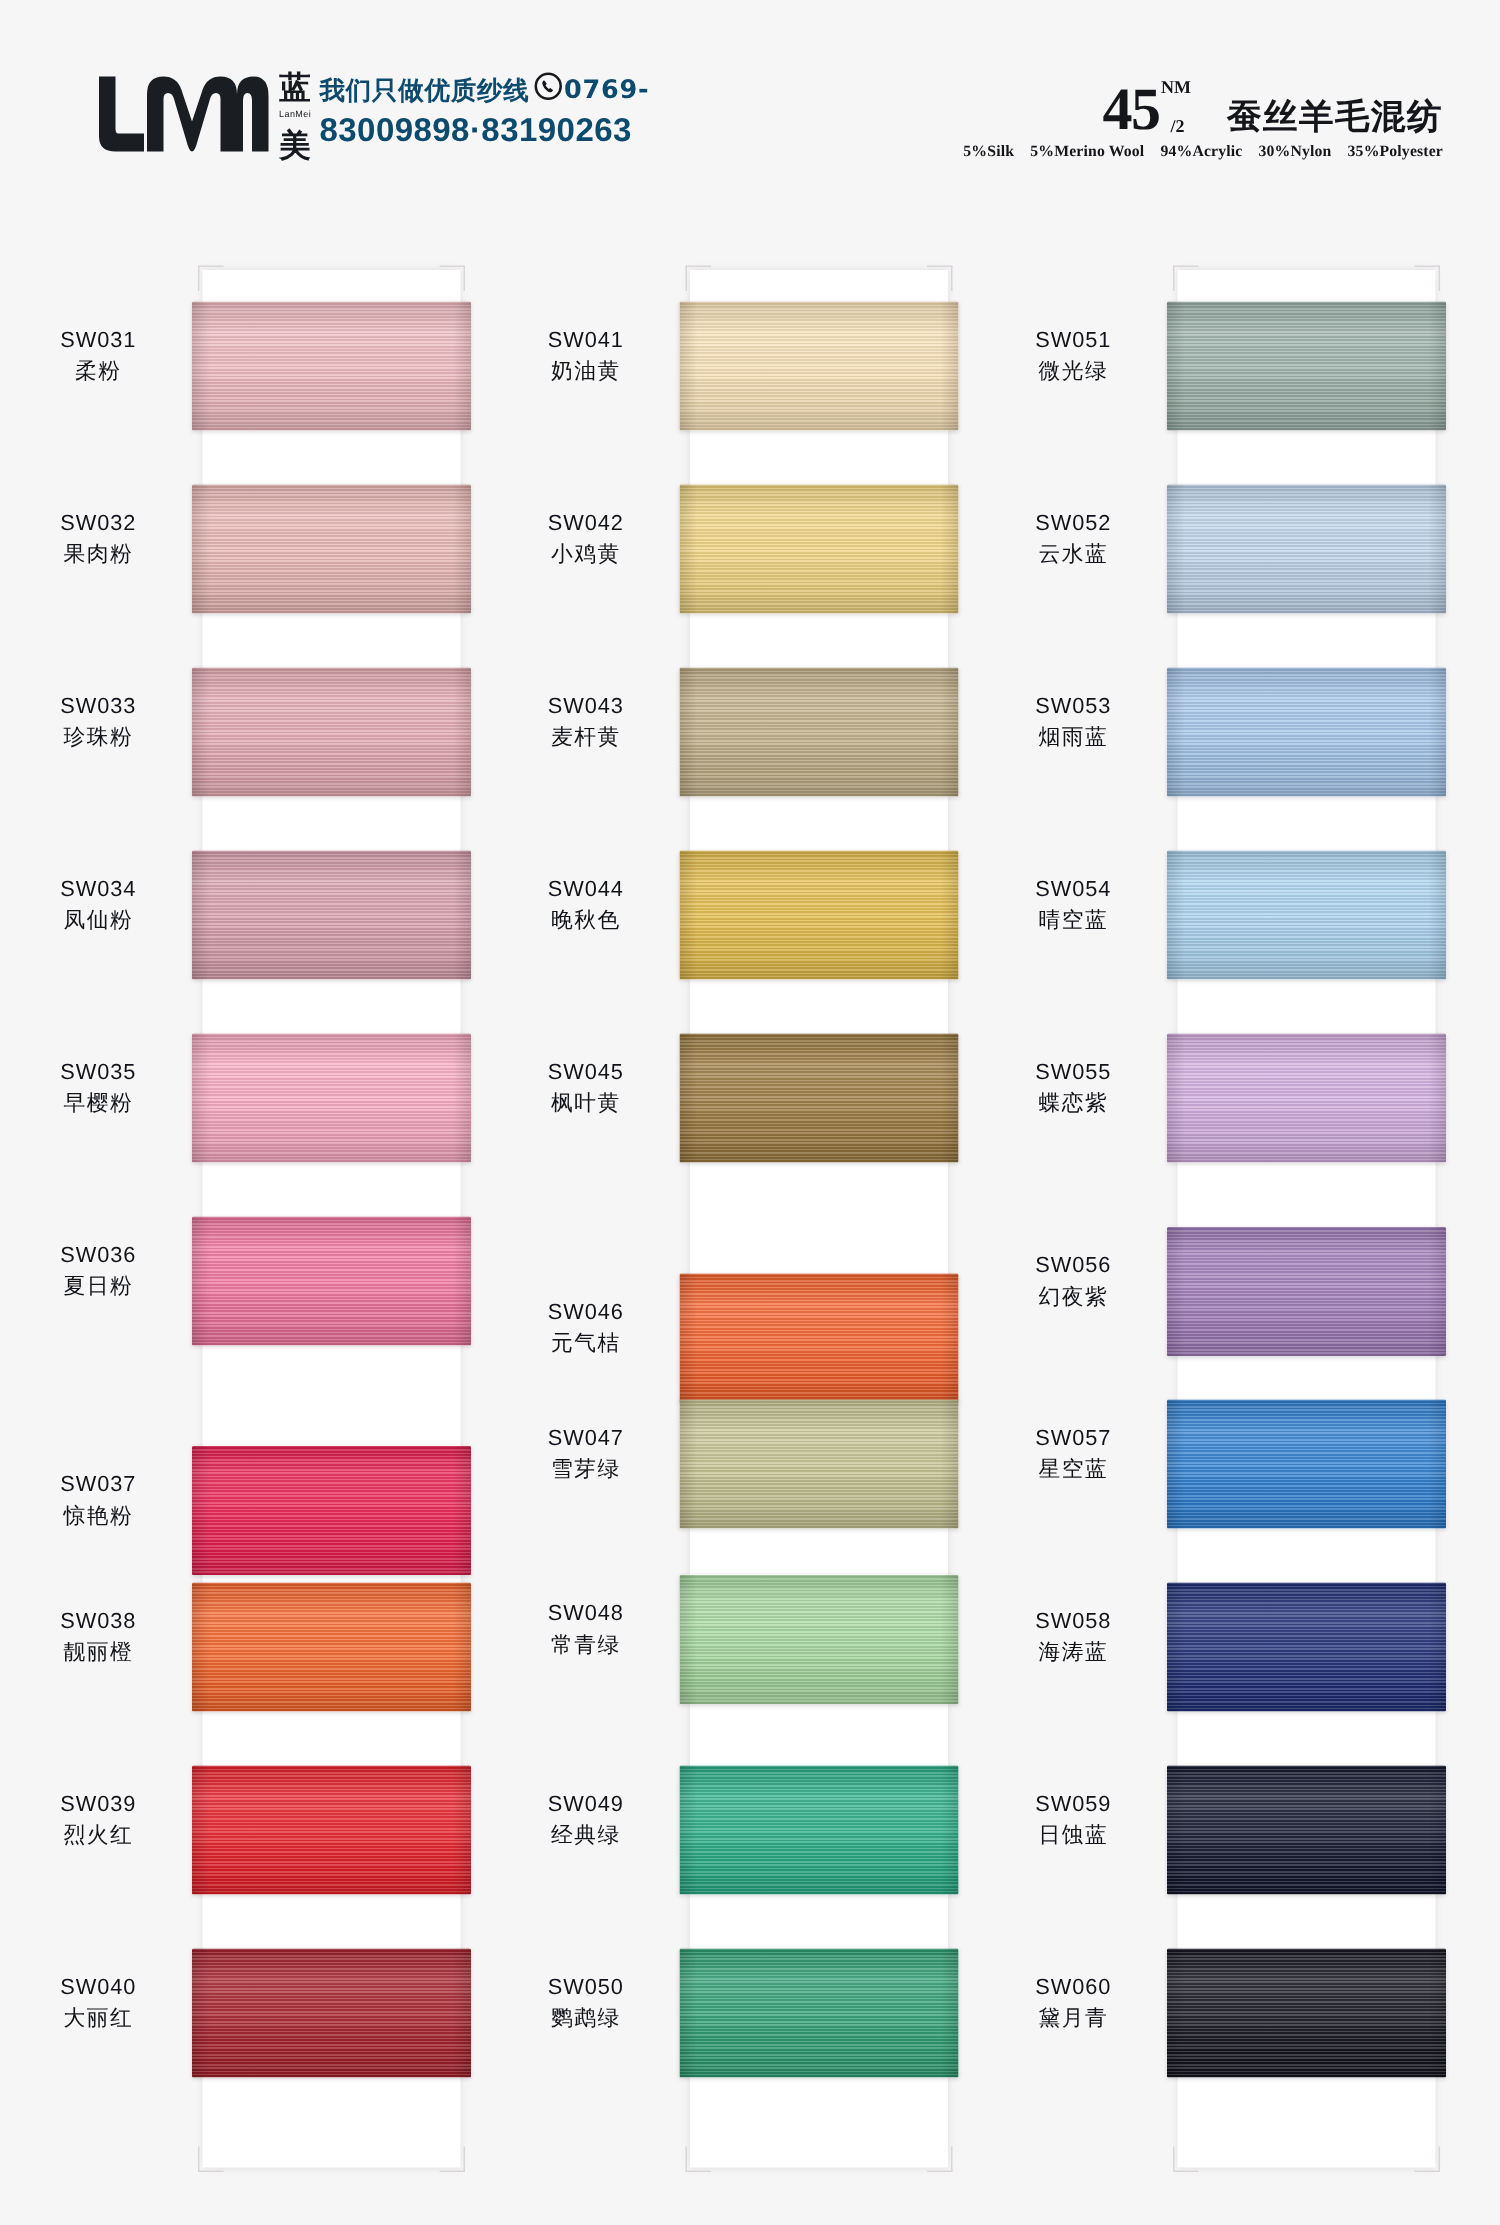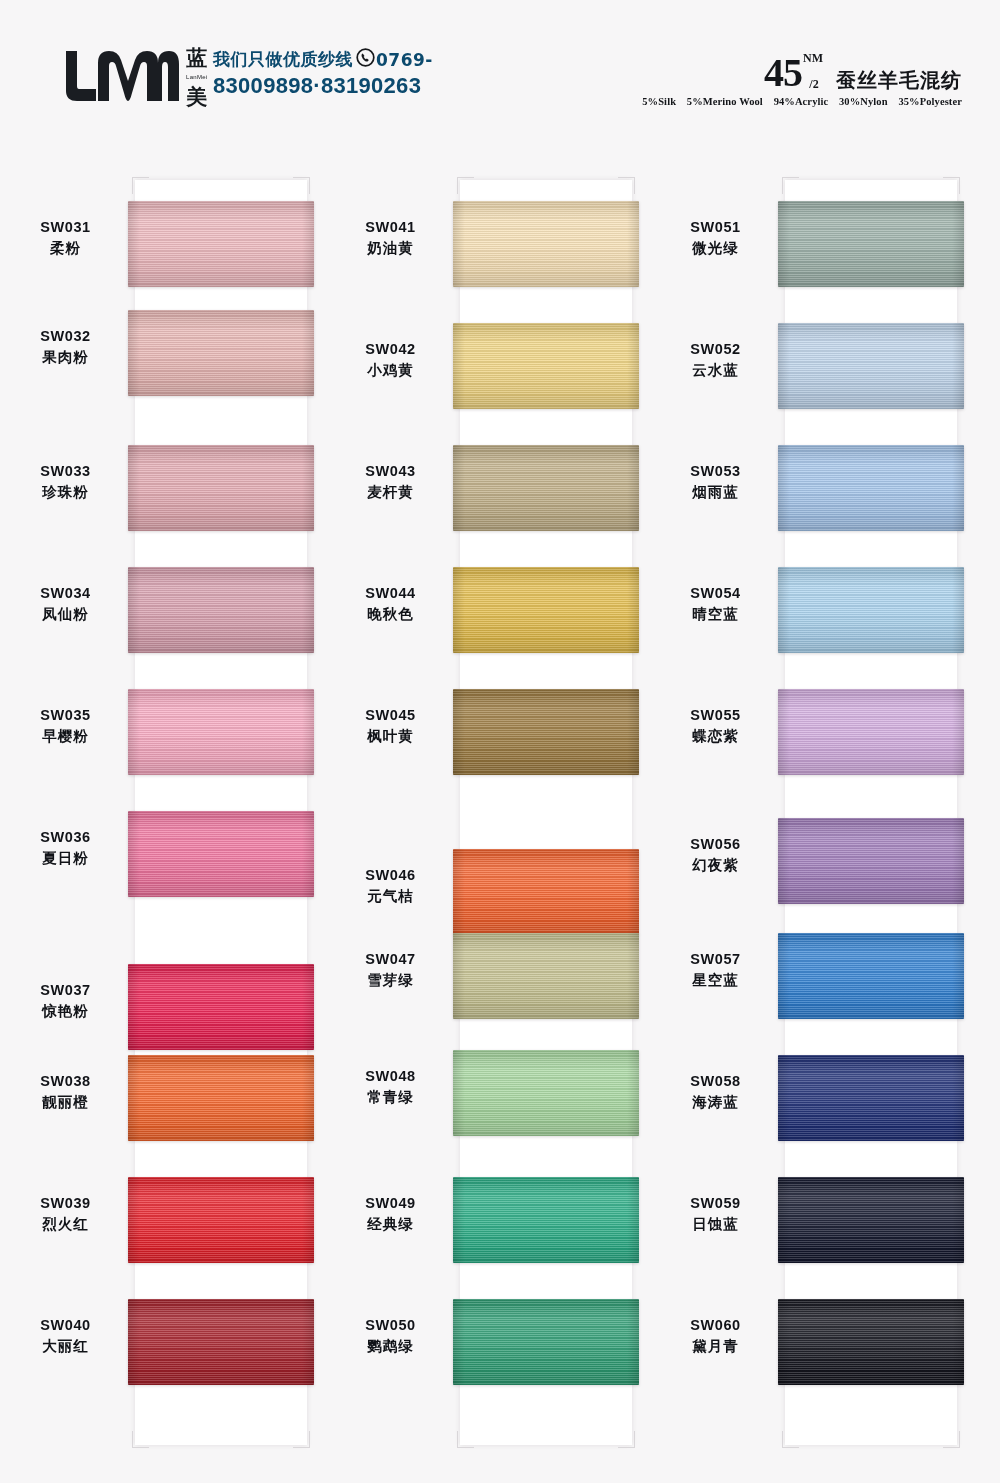--- a/index.html
+++ b/index.html
@@ -31,21 +31,21 @@
                 font-family:Liberation Sans, sans-serif;white-space:nowrap;}
 
   .spec{position:absolute;right:38px;top:52px;text-align:center;color:#14161a;}
   .spec-top{display:flex;align-items:flex-end;justify-content:flex-end;}
   .spec-num{font-size:40px;font-weight:bold;line-height:.95;letter-spacing:-1px;
             font-family:"Liberation Serif","DejaVu Serif",serif;}
   .spec-nm{display:flex;flex-direction:column;font-size:12px;font-weight:bold;
            line-height:1.02;margin-left:1px;margin-bottom:2px;
            font-family:"Liberation Serif",serif;gap:14px;}
   .spec-nm .b{margin-left:2px;}
-  .spec-cn{font-size:20px;font-weight:bold;margin-left:13px;line-height:1;
+  .spec-cn{font-size:23px;font-weight:bold;margin-left:24px;line-height:1;
            margin-bottom:2px;font-family:"DejaVu Sans",sans-serif;letter-spacing:1px;}
   .spec-comp{font-size:10.5px;font-weight:bold;margin-top:4px;letter-spacing:.1px;
              font-family:"Liberation Serif","DejaVu Serif",serif;white-space:nowrap;}
   .spec-comp span{margin-right:8px;}
   .spec-comp span:last-child{margin-right:0;margin-top:41px;}
 
   
   .columns{position:absolute;left:0;top:150px;width:1000px;height:1333px;}
   .column{position:absolute;top:0;width:330px;height:1333px;}
   .col-1{left:8px;}
@@ -55,21 +55,21 @@
   
   .card{position:absolute;left:127px;top:30px;width:172px;height:1265px;
         background:#ffffff;box-shadow:0 0 5px rgba(120,110,115,.18);}
   .card-corner{position:absolute;width:16px;height:16px;border:1.2px solid #d9d6d9;}
   .cc-tl{left:-3px;top:-3px;border-right:none;border-bottom:none;}
   .cc-tr{right:-3px;top:-3px;border-left:none;border-bottom:none;}
   .cc-bl{left:-3px;bottom:-3px;border-right:none;border-top:none;}
   .cc-br{right:-3px;bottom:-3px;border-left:none;border-top:none;}
 
   
-  .row{position:absolute;left:0;width:330px;height:122px;font-weight:bold;}
+  .row{position:absolute;left:0;width:330px;height:122px;}
   .label{position:absolute;left:0;top:34px;width:115px;text-align:center;
          color:#111318;line-height:1.45;}
   .code{font-size:14.5px;letter-spacing:.6px;font-family:"Liberation Sans",sans-serif;}
   .cname{font-size:14.5px;letter-spacing:1px;font-family:"DejaVu Sans",sans-serif;}
 
   .skein{position:absolute;left:120px;top:18px;width:186px;height:86px;
          border-radius:1px;overflow:hidden;
          box-shadow:0 1px 3px rgba(80,70,75,.20);}
   .skein .base{position:absolute;inset:0;}
   .skein .threads{position:absolute;inset:0;
@@ -157,21 +157,21 @@
             <div class="cname">柔粉</div>
           </div>
           <div class="skein">
             <div class="base" style="background: rgb(237, 184, 189);"></div>
             <div class="threads"></div>
             <div class="shade"></div>
             <div class="sideL"></div>
             <div class="sideR"></div>
           </div>
         </div>
-        <div class="row" style="top: 142px;">
+        <div class="row" style="top: 155px;">
           <div class="label">
             <div class="code">SW032</div>
             <div class="cname">果肉粉</div>
           </div>
           <div class="skein">
             <div class="base" style="background: rgb(232, 182, 179);"></div>
             <div class="threads"></div>
             <div class="shade"></div>
             <div class="sideL"></div>
             <div class="sideR"></div>

